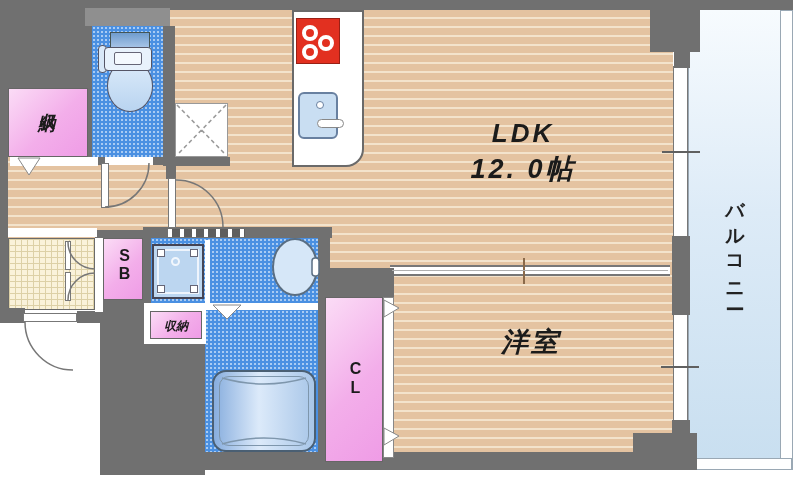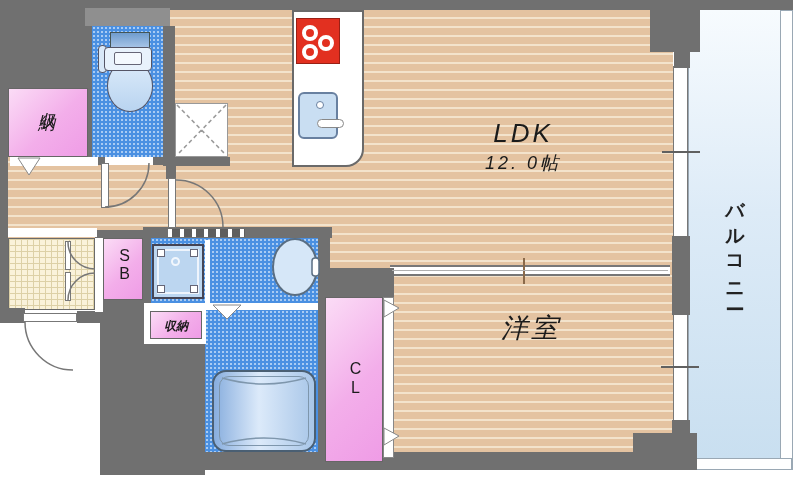--- a/index.html
+++ b/index.html
@@ -14,21 +14,21 @@
         background-size:6px 6px;border:1px solid #6a6a6a;}
   .dots{background-color:#4a90e2;
         background-image:radial-gradient(circle,#a9cbf3 32%,transparent 38%);
         background-size:4px 4px;}
   .wall{background:#707070;}
   .wall2{background:#8f8f8f;}
   .white{background:#ffffff;}
   .wframe{background:#ffffff;border:1px solid #777;}
   .pink{background:linear-gradient(135deg,#fbdcf6 0%,#f3aeea 55%,#ef9ce6 100%);border:1px solid #666;}
   .overlay{position:absolute;left:0;top:0;pointer-events:none;}
-  .lbl{position:absolute;color:#1b1b1b;font-style:italic;font-weight:400;}
+  .lbl{position:absolute;color:#1b1b1b;font-style:italic;font-weight:700;}
   .vtext{writing-mode:vertical-rl;text-orientation:upright;}
   .roomlbl{text-align:center;line-height:1.35;letter-spacing:3px;}
   .ring{position:absolute;border:4px solid #fff;border-radius:50%;width:16px;height:16px;background:transparent;}
   .corner{position:absolute;width:8px;height:8px;background:#fff;border:1px solid #667;}
 </style>
 </head>
 <body>
 
 <div id="plan">
 
@@ -149,20 +149,20 @@
     <path d="M661 367 L699 367" stroke="#606060" stroke-width="2"></path>
     <path d="M524 258 L524 284" stroke="#8a6a4a" stroke-width="2"></path>
     <path d="M392 270.5 L668 270.5" stroke="#b0b0b0" stroke-width="1"></path>
     <path d="M222 378 Q264 390 306 378 M222 444 Q264 432 306 444" stroke="#7e96ac" stroke-width="1.5" fill="none"></path>
     <ellipse cx="295" cy="267" rx="22" ry="28" fill="#d6e7f8" stroke="#5a6e82" stroke-width="2"></ellipse>
     <rect x="312" y="258" width="7" height="18" rx="3" fill="#fff" stroke="#5a6e82" stroke-width="1.5"></rect>
   </svg>
 
   <div class="lbl roomlbl" style="left:413px;top:116px;width:220px;">
     <div style="font-size:26px;">LDK</div>
-    <div style="font-size:18px;">12. 0帖</div>
+    <div style="font-size:27px;">12. 0帖</div>
   </div>
-  <div class="lbl roomlbl" style="left:421px;top:310px;width:220px;">
+  <div class="lbl roomlbl" style="left:421px;top:324px;width:220px;">
     <div style="font-size:27px;">洋室</div>
   </div>
   <div class="lbl vtext" style="left:722px;top:188px;height:190px;font-size:19px;font-style:normal;font-weight:600;color:#222;letter-spacing:6px;">バルコニー</div>
 
 </div>
 
 </body></html>

